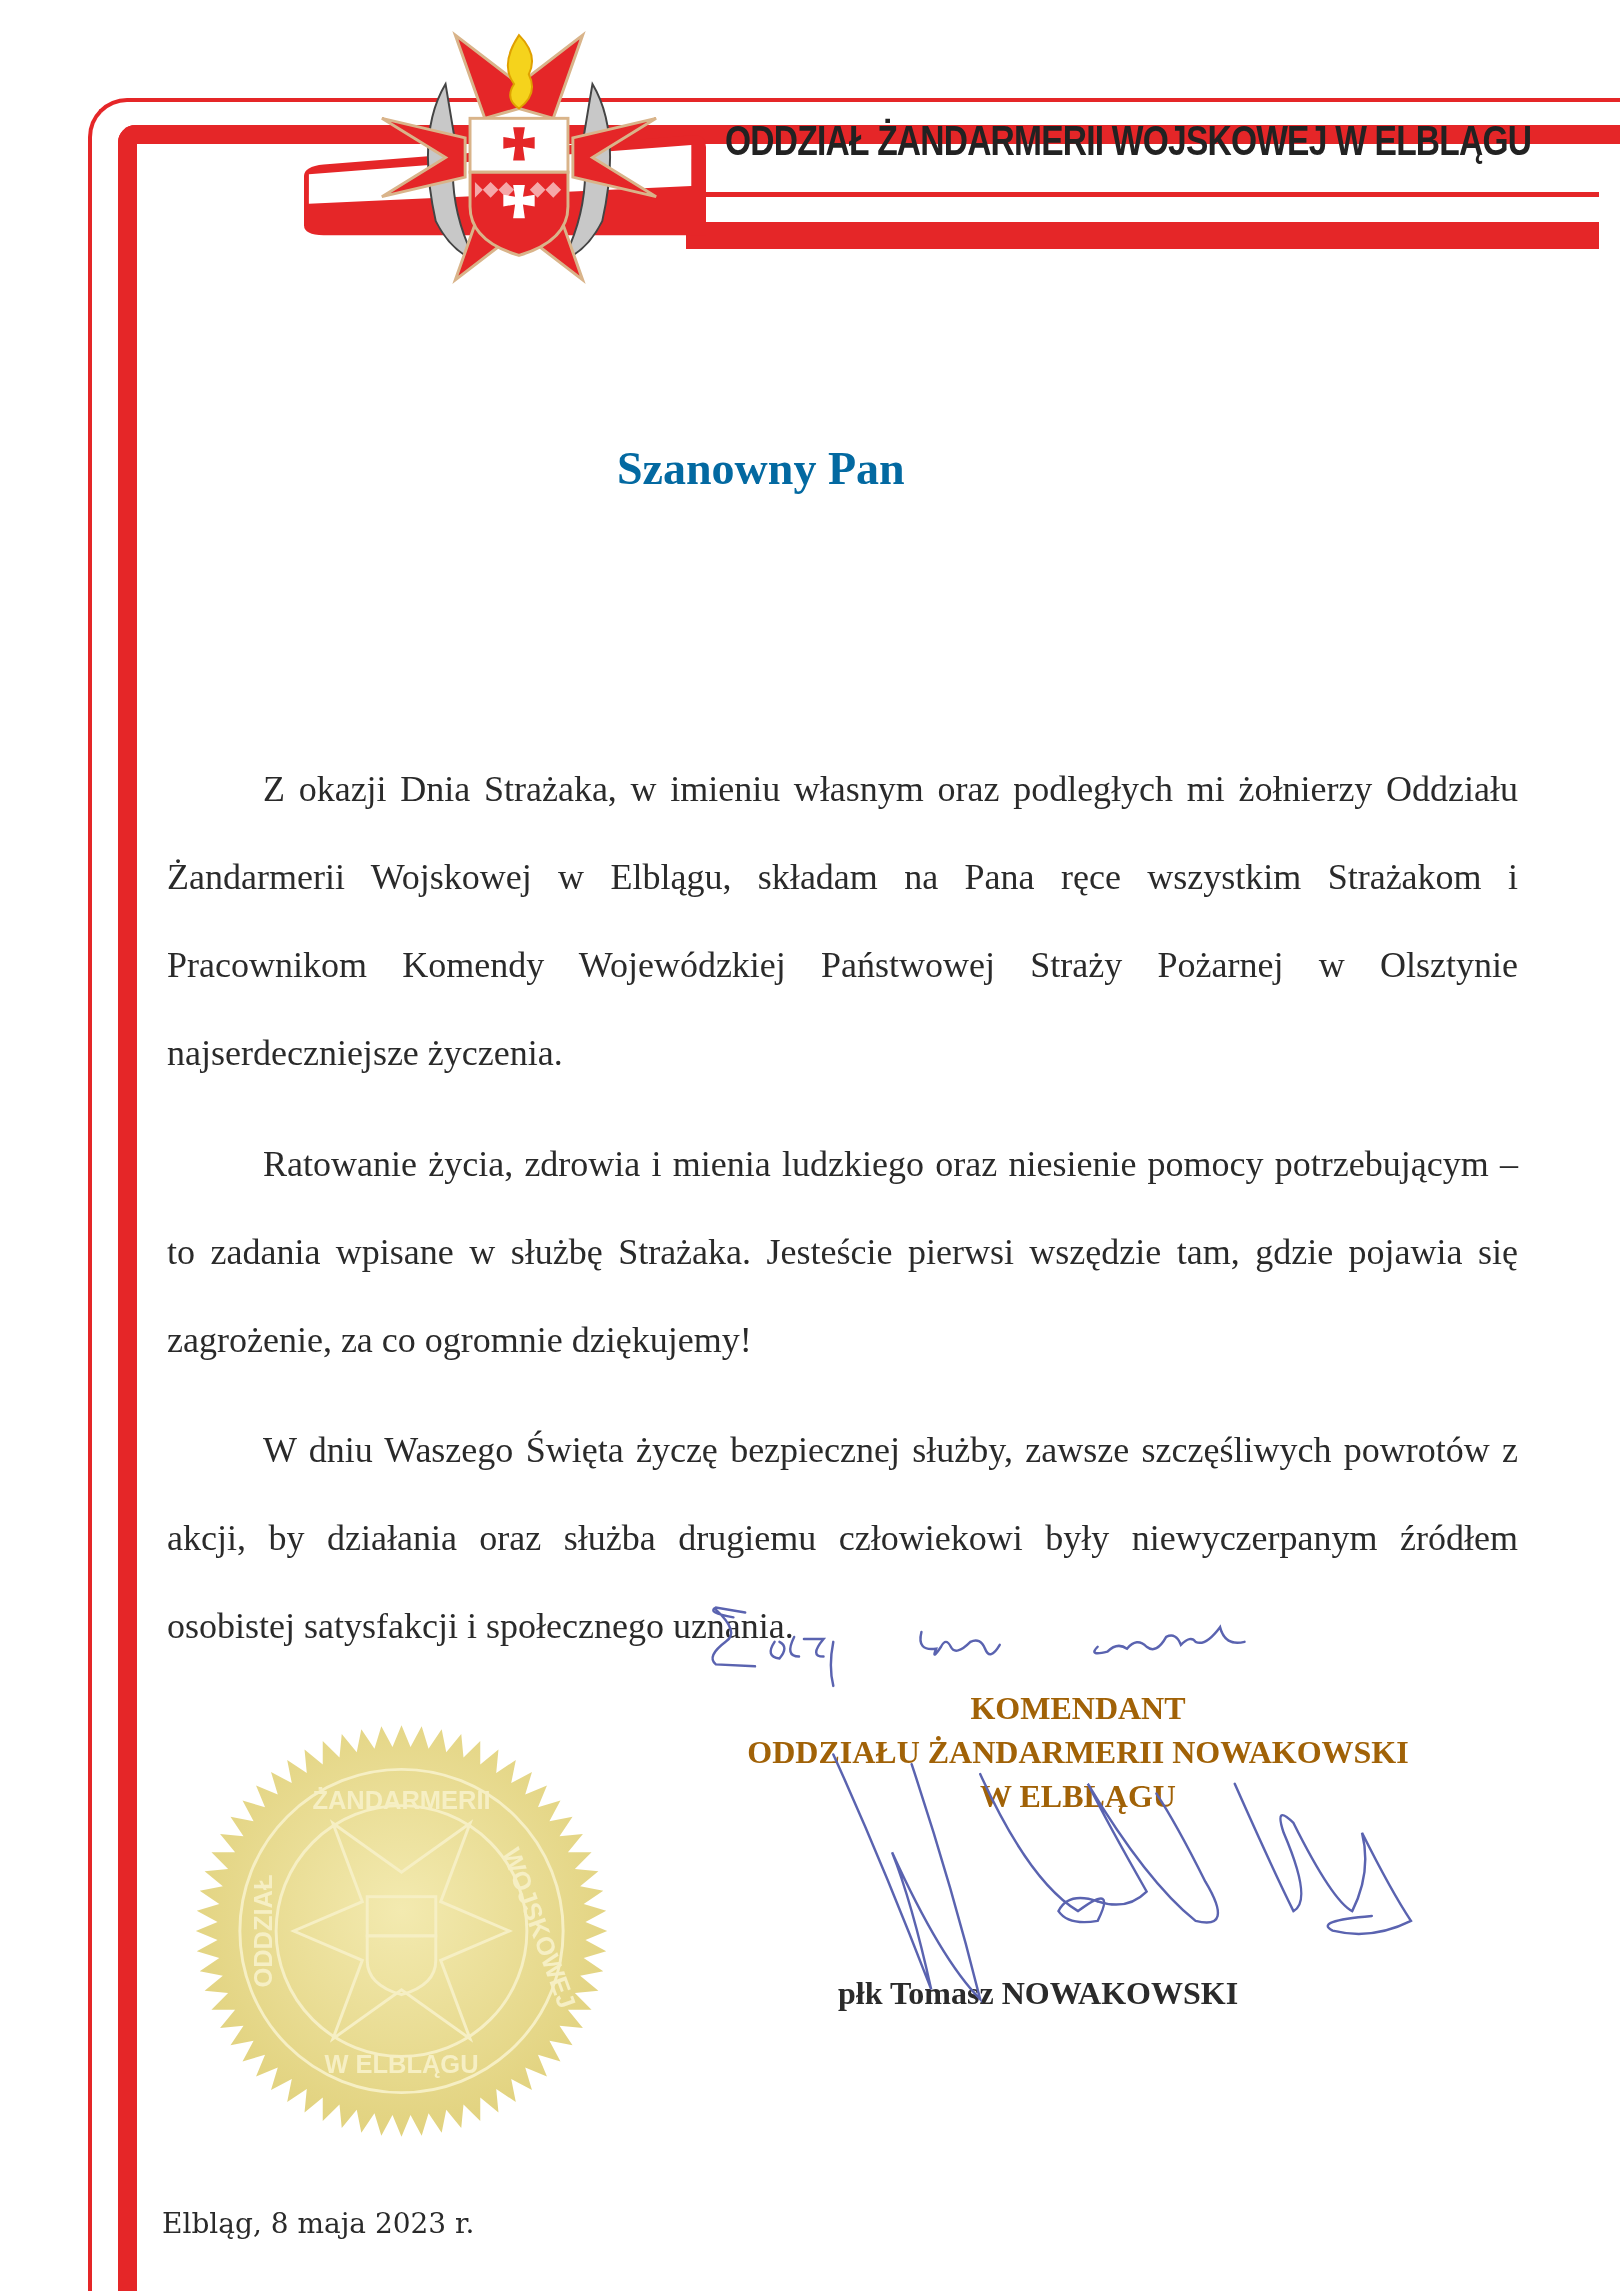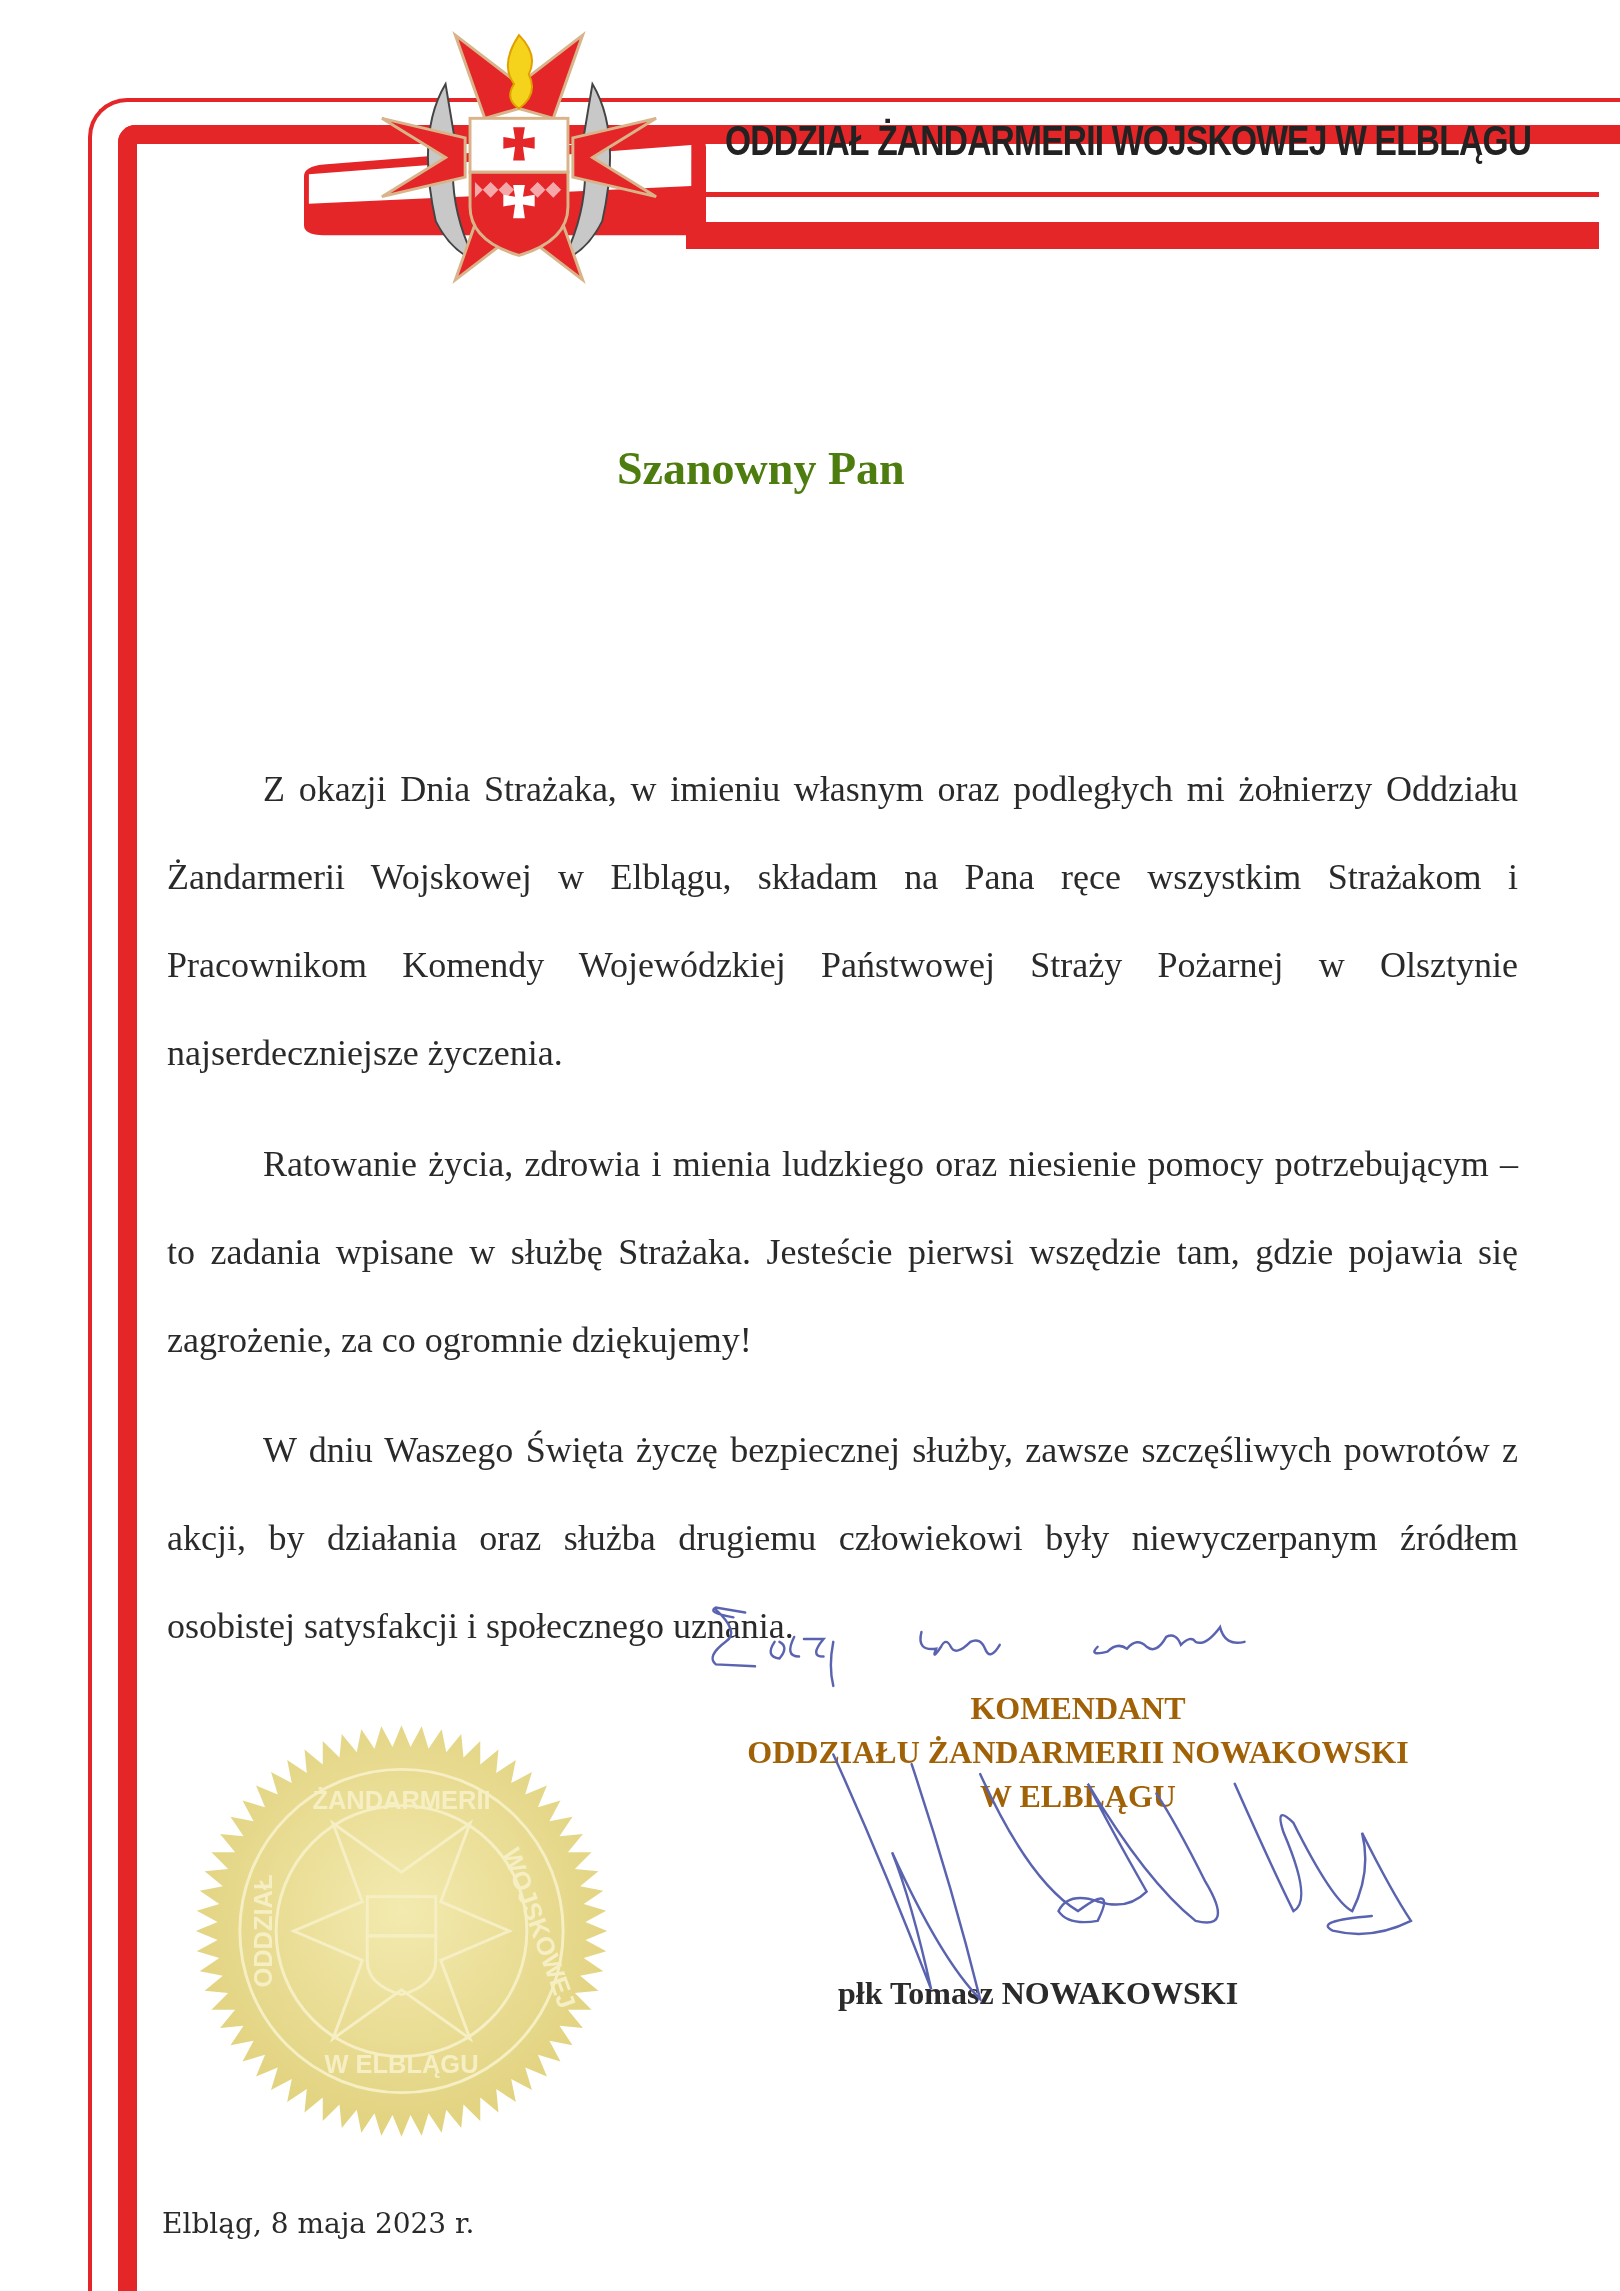--- a/index.html
+++ b/index.html
@@ -14,21 +14,21 @@
   .rule-thick { position: absolute; left: 686px; top: 222px; width: 913px; height: 27.4px; background: #e52628; }
 
   
   .ribbon { position: absolute; left: 304px; top: 88px; width: 402px; height: 157px; }
 
   .emblem { position: absolute; left: 377px; top: 24.5px; width: 284px; height: 265px; }
 
   .header-title { position: absolute; left: 725px; top: 116px; font-family: "Liberation Sans", sans-serif; font-weight: 700;
     font-size: 43px; letter-spacing: -1px; color: #222; transform: scaleX(0.78); transform-origin: left center; white-space: nowrap; }
 
-  .addressee { position: absolute; left: 617px; top: 429px; font-family: "Liberation Serif", serif; font-weight: 700; font-size: 46px; line-height: 80px; color: #4d7c0f; }
+  .addressee { position: absolute; left: 617px; top: 429px; font-family: "Liberation Serif", serif; font-weight: 700; font-size: 46px; line-height: 80px; color: #0369a1; }
   .addressee div { white-space: nowrap; }
 
   .body-text { position: absolute; left: 167px; top: 745px; width: 1351px; font-family: "Liberation Serif", serif; font-size: 36px; line-height: 88px; color: #2a2a2a; text-align: justify; }
   .body-text p { margin: 0 0 22.5px 0; text-indent: 96px; }
 
   .signature-hand { position: absolute; left: 686px; top: 1588px; width: 745px; height: 421px; }
 
   .sign-block { position: absolute; left: 686px; top: 1686px; width: 784px; text-align: center;
     font-family: "Liberation Serif", serif; font-weight: 700; font-size: 32px; line-height: 44px; color: #a16207; }
   .signer { position: absolute; left: 838px; top: 1975px; font-family: "Liberation Serif", serif; font-weight: 700; font-size: 32px; color: #2b2b2b; }

